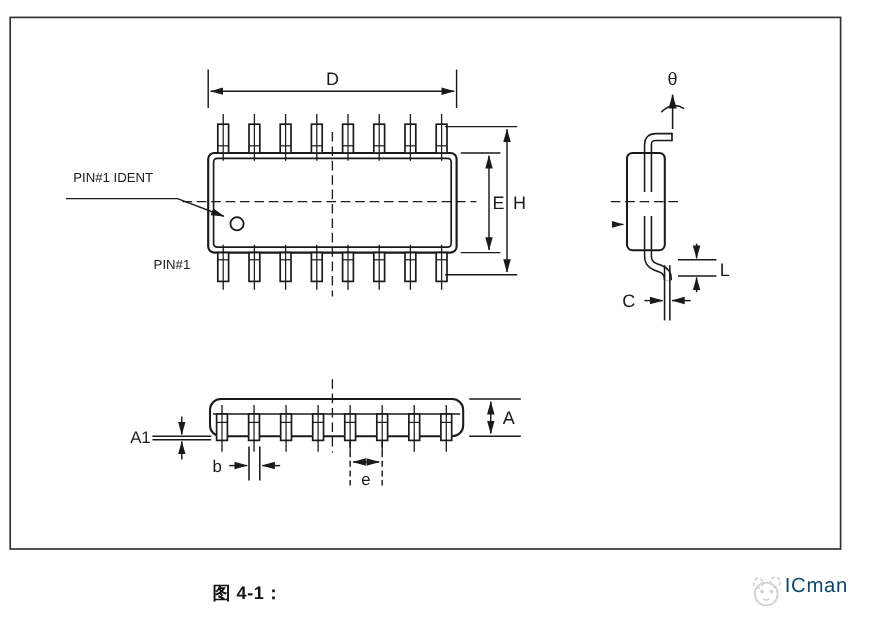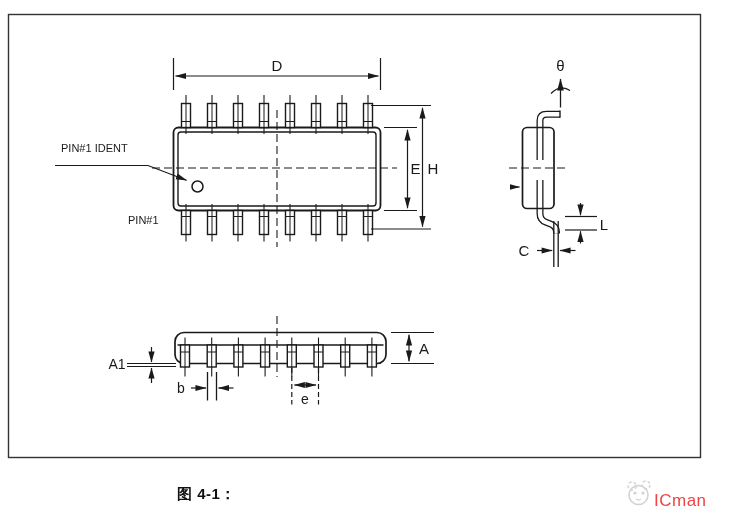--- a/index.html
+++ b/index.html
@@ -6,21 +6,21 @@
   body{width:734px;height:523px;position:relative;font-family:"Liberation Sans","DejaVu Sans",sans-serif;overflow:hidden;}
   #stage{position:absolute;left:0;top:0;width:734px;height:523px;}
   svg text{fill:#1a1a1a;}
   .dimtext{font-size:15px;}
   .dimtext-sm{font-size:14px;}
   .pintext{font-size:11px;}
   .caption{position:absolute;top:485px;left:0;width:602px;height:22px;color:#111;}
   .caption .fig-no{position:absolute;left:177px;top:0;font-size:15px;font-weight:bold;letter-spacing:0.5px;}
   .caption .fig-title{position:absolute;left:272px;top:-1px;font-size:16px;font-weight:bold;letter-spacing:1px;}
   .watermark{position:absolute;left:620px;top:476px;width:110px;height:34px;color:#cbcbcb;}
-  .watermark .wm-text{position:absolute;left:34px;top:15px;font-size:17px;letter-spacing:0.5px;color:#ef4444;}
+  .watermark .wm-text{position:absolute;left:34px;top:2px;font-size:17px;letter-spacing:0.5px;color:#0c4a6e;}
   .wm-logo{position:absolute;left:2px;top:2px;}
 </style>
 </head>
 <body>
 
 <div id="stage">
 <svg width="734" height="523" viewBox="0 0 734 523" xmlns="http://www.w3.org/2000/svg">
   <defs>
     <marker id="ae" viewBox="0 0 10 7" refX="9.5" refY="3.5" markerWidth="9.5" markerHeight="6.5" orient="auto">
       <path d="M0,0.7 L10,3.5 L0,6.3 Z" fill="#1a1a1a"></path>

